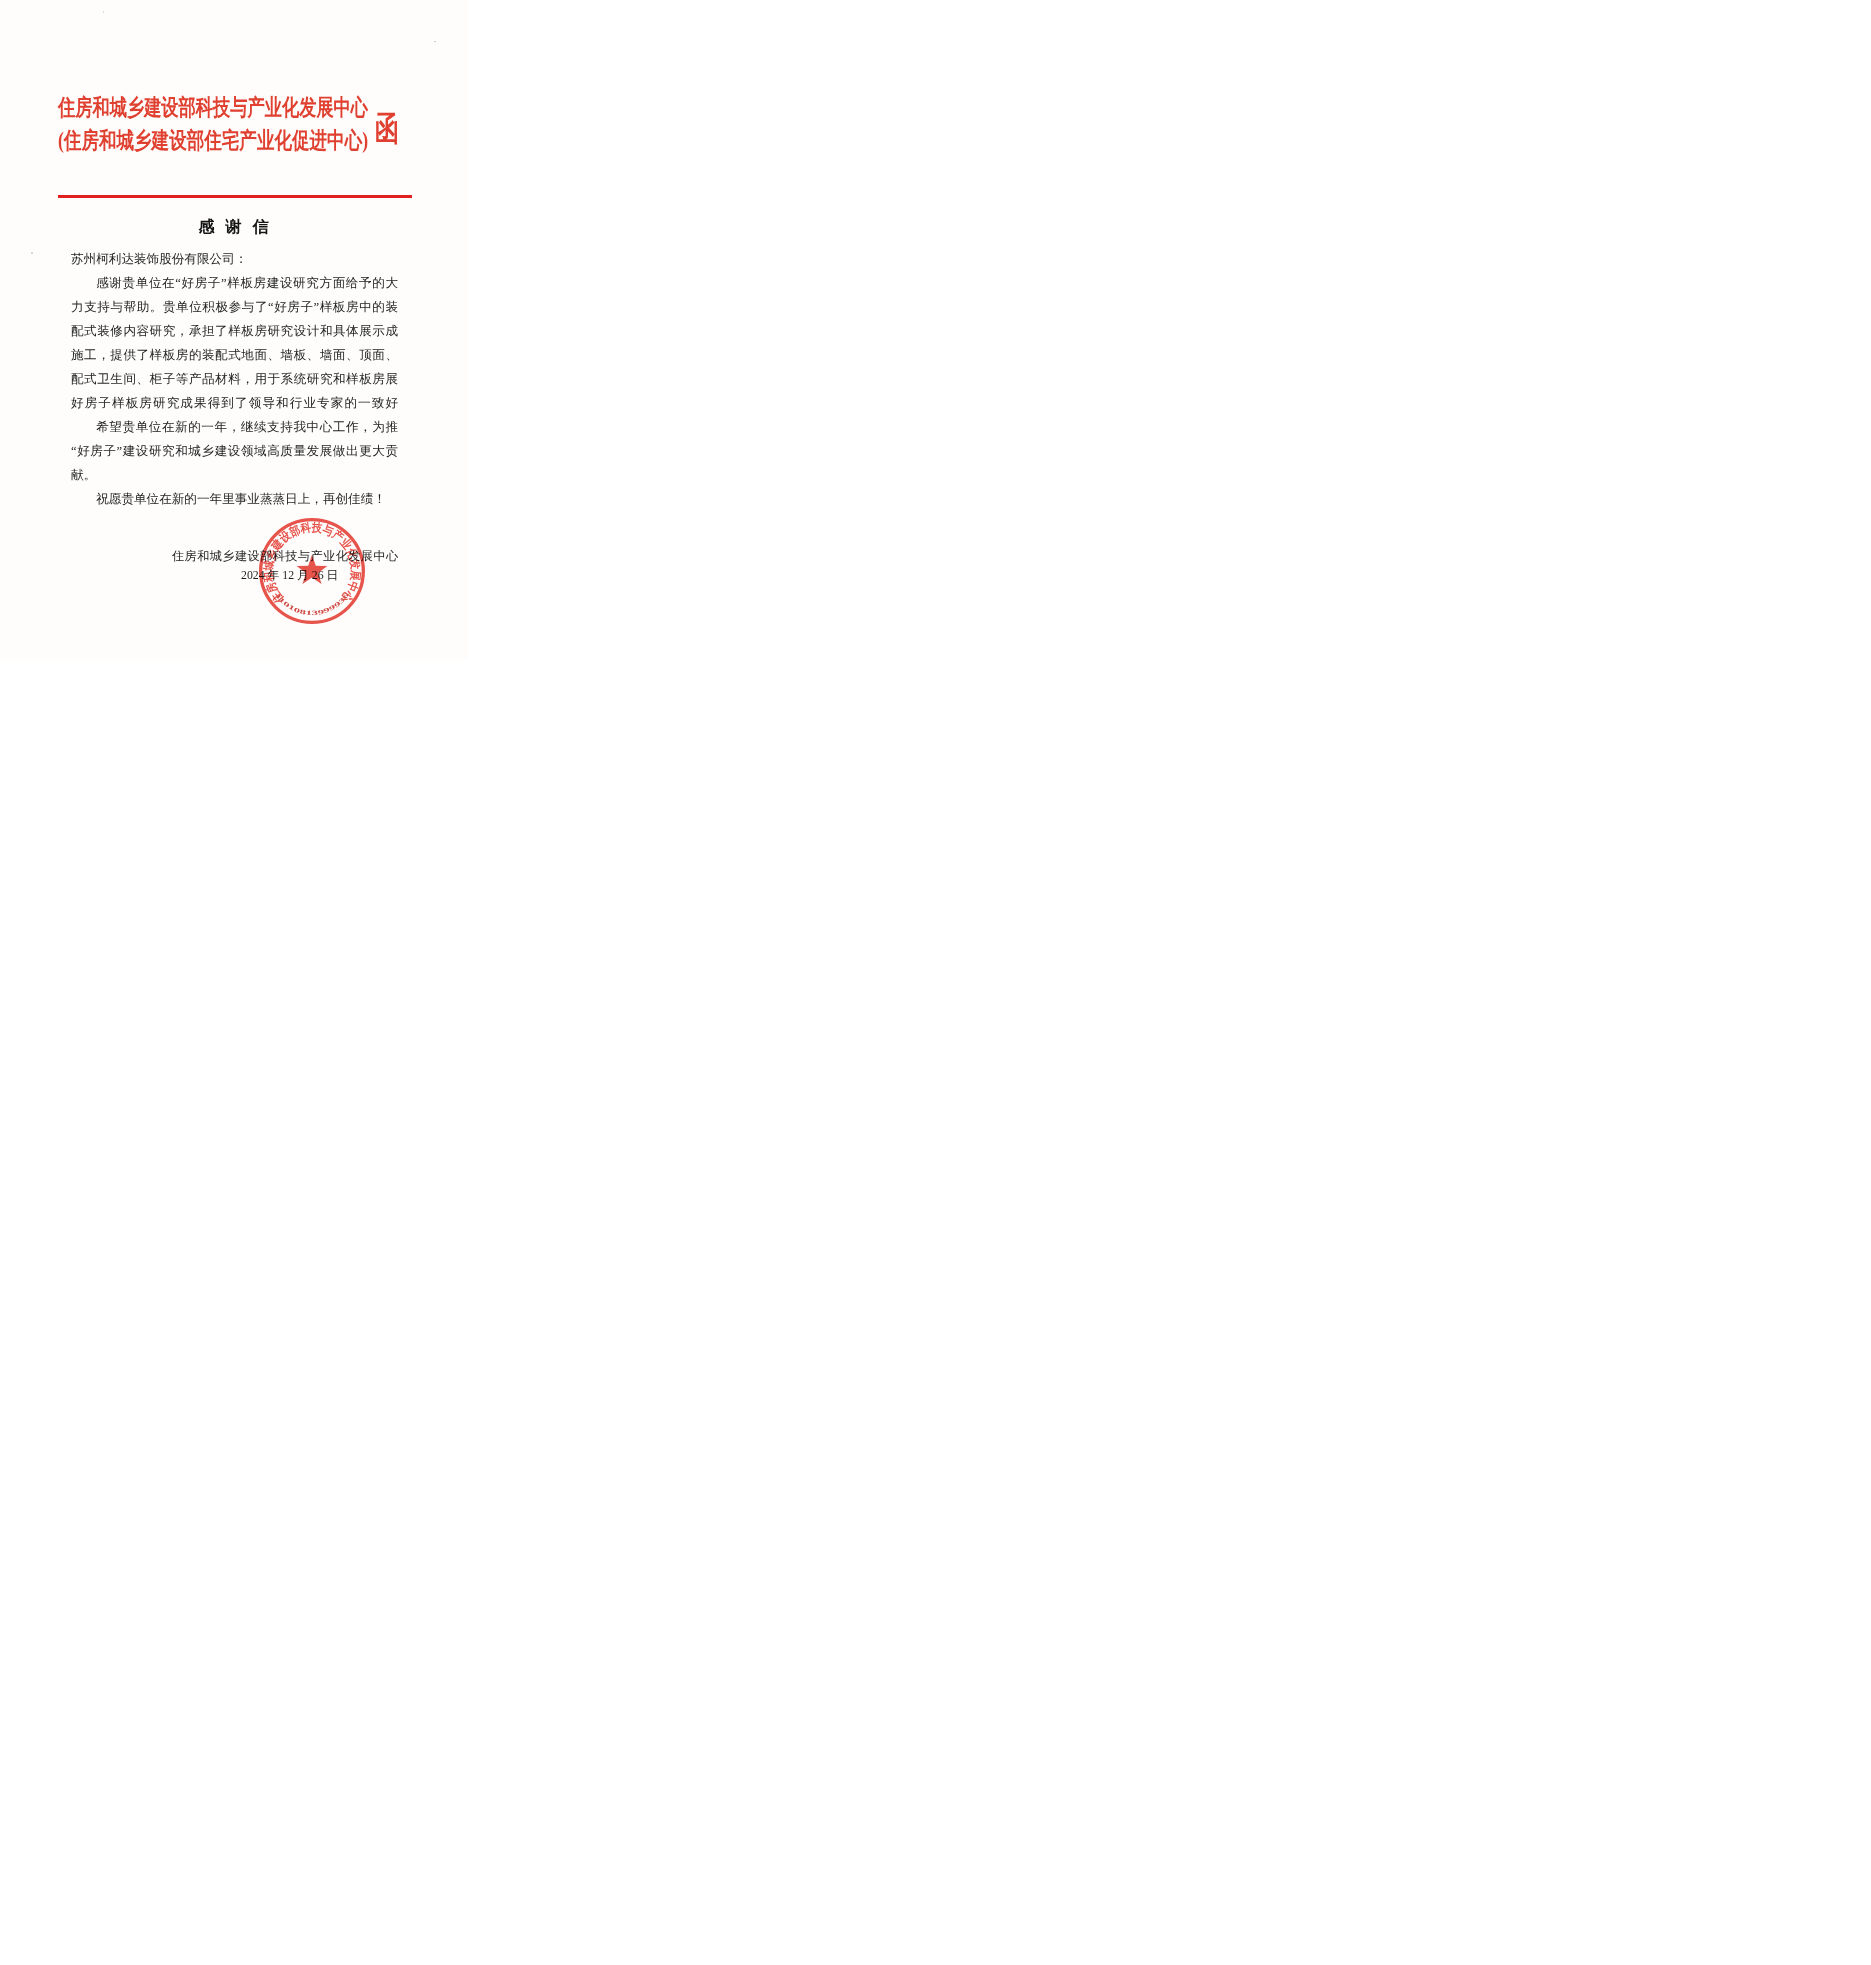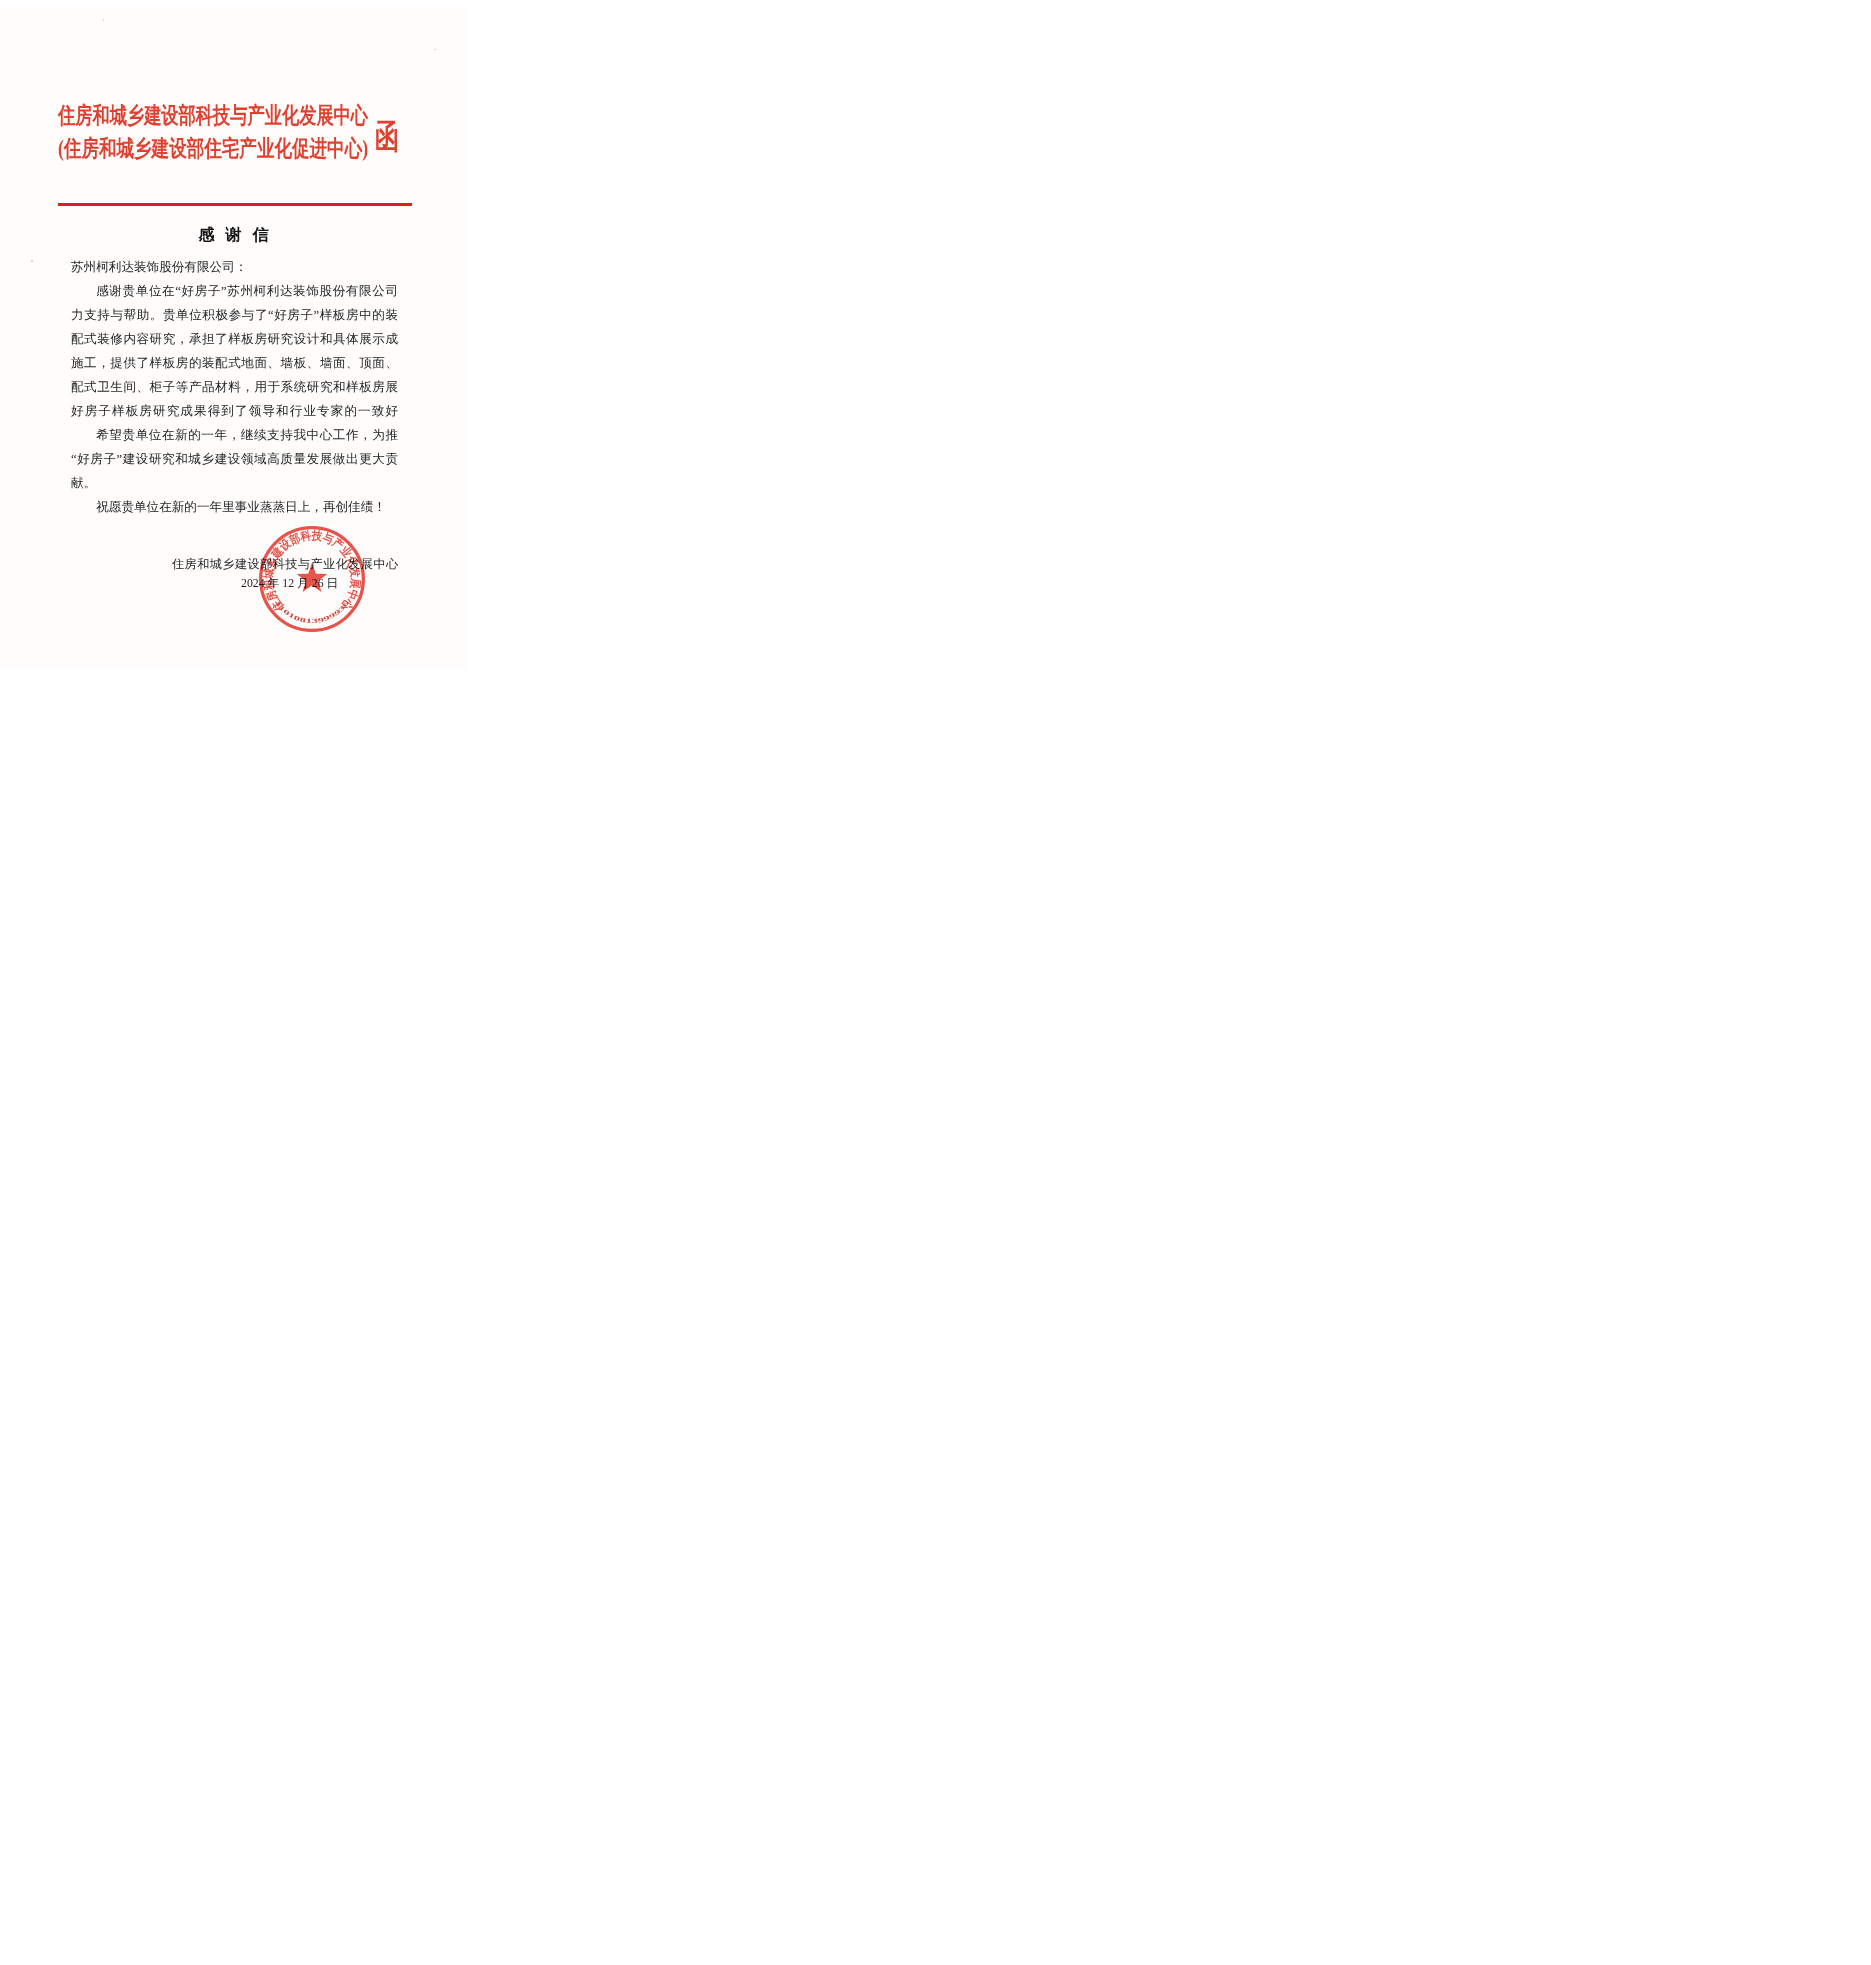--- a/index.html
+++ b/index.html
@@ -2,21 +2,20 @@
 <html style="font-size:6.3px"><head>
 <meta charset="utf-8">
 <style>
   html,body{margin:0;padding:0;background:#ffffff;}
   .page{
     position:relative;
     width:468px;height:661px;
     background:#fefdfc;
     overflow:hidden;
     font-family:"Liberation Serif","DejaVu Serif",serif;
-    margin-top:8px;
   }
   
   .hsvg{position:absolute;left:58px;overflow:visible;}
   .hsvg text{font-family:"Liberation Serif","DejaVu Serif",serif;font-weight:bold;}
   .doc-char{
     position:absolute;left:375px;top:112px;
     font-size:34px;font-weight:bold;line-height:1;
     transform:scaleX(0.70);transform-origin:left top;
     white-space:nowrap;
   }
@@ -72,21 +71,21 @@
   </svg>
 
   <div class="doc-char" style="color:#e04030">函</div>
 
   <div class="rule"></div>
 
   <div class="title">感 谢 信</div>
 
   <div class="bodytext">
     <div class="ln lft">苏州柯利达装饰股份有限公司：</div>
-    <div class="ln fj ind">感谢贵单位在“好房子”苏州柯利达装饰股份有限公司</div>
+    <div class="ln fj ind">感谢贵单位在“好房子”样板房建设研究方面给予的大</div>
     <div class="ln fj">力支持与帮助。贵单位积极参与了“好房子”样板房中的装</div>
     <div class="ln fj">配式装修内容研究，承担了样板房研究设计和具体展示成果</div>
     <div class="ln fj">施工，提供了样板房的装配式地面、墙板、墙面、顶面、装</div>
     <div class="ln fj">配式卫生间、柜子等产品材料，用于系统研究和样板房展示。</div>
     <div class="ln fj">好房子样板房研究成果得到了领导和行业专家的一致好评。</div>
     <div class="ln fj ind">希望贵单位在新的一年，继续支持我中心工作，为推动</div>
     <div class="ln fj">“好房子”建设研究和城乡建设领域高质量发展做出更大贡</div>
     <div class="ln lft">献。</div>
     <div class="ln lft ind">祝愿贵单位在新的一年里事业蒸蒸日上，再创佳绩！</div>
   </div>

